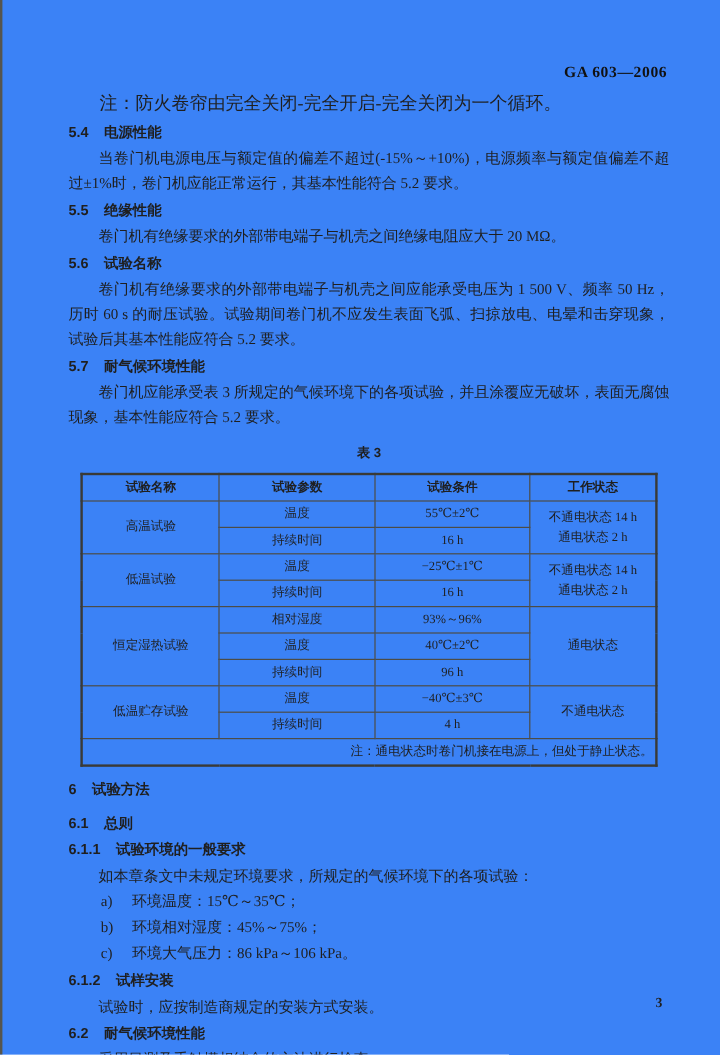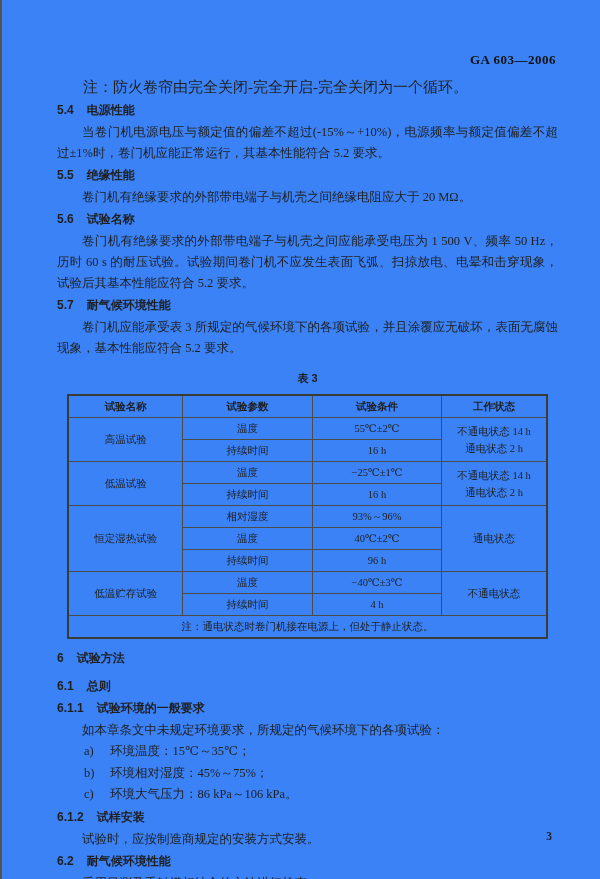--- a/index.html
+++ b/index.html
@@ -64,21 +64,21 @@
     font-weight:normal;
     line-height:14px;
   }
   table.tbl th { font-weight:bold; }
   table.tbl col.c1 { width:24%; }
   table.tbl col.c2 { width:27%; }
   table.tbl col.c3 { width:27%; }
   table.tbl col.c4 { width:22%; }
   table.tbl td.status div { line-height:17px; }
   table.tbl td.tbl-note {
-    text-align:center; font-size:10.5px;
+    text-align:right; font-size:10.5px;
   }
   .page-number {
     position:absolute; right:48px; top:830px;
     font-size:11.5px; font-weight:bold;
   }
 </style>
 </head>
 <body>
 
 <div class="page">

